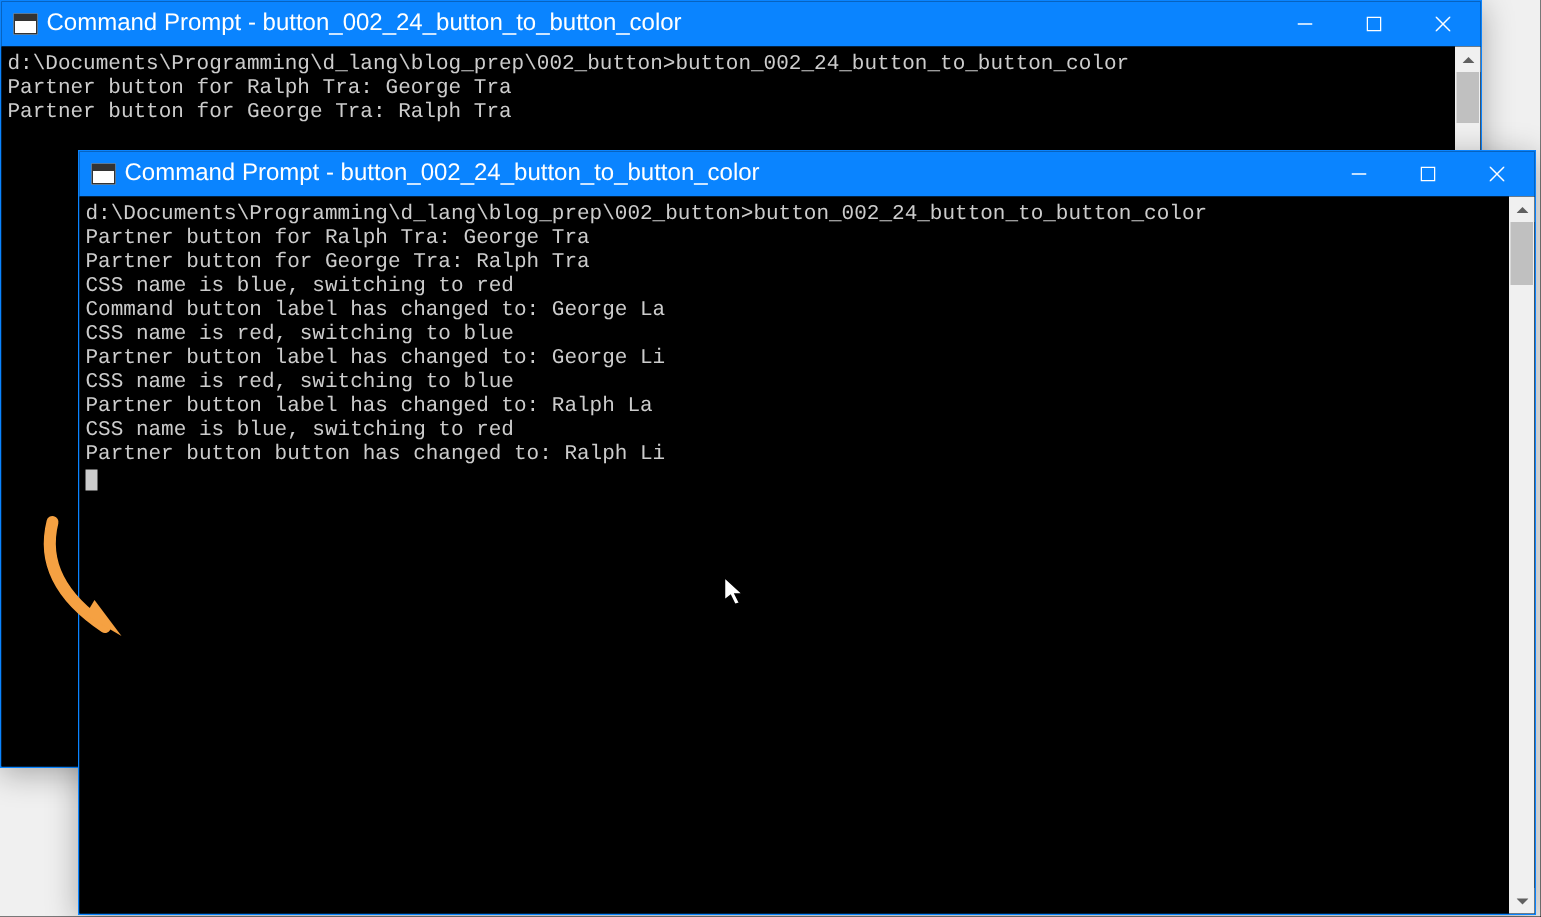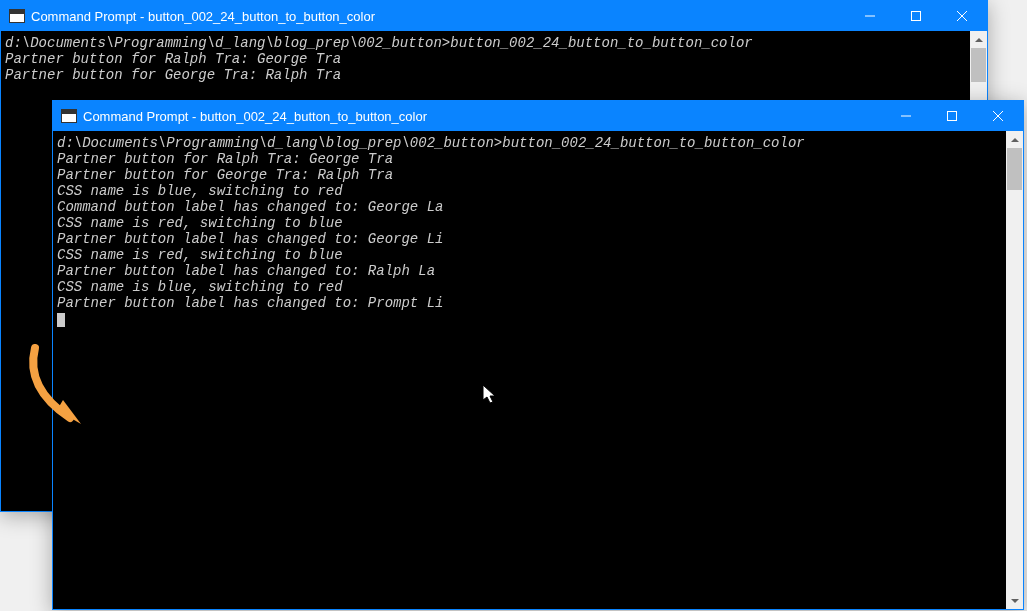--- a/index.html
+++ b/index.html
@@ -30,21 +30,21 @@
       height: 510px;
     }
     .titlebar {
       height: 30px;
       background: #0a84ff;
       display: flex;
       align-items: center;
       padding: 0 2px 0 8px;
       color: #fff;
       font-family: 'Segoe UI', Tahoma, sans-serif;
-      font-size: 13px;
+      font-size: 16px;
     }
     .titlebar-icon {
       width: 16px;
       height: 14px;
       margin-right: 6px;
       background: #fff;
       border: 1px solid #333;
       position: relative;
       display: inline-block;
       flex-shrink: 0;
@@ -69,21 +69,21 @@
       color: #ccc;
       font-size: 14px;
       line-height: 16px;
       padding: 4px 0 4px 4px;
       height: calc(100% - 30px);
       white-space: pre;
       overflow: hidden;
     }
     .terminal-body .content {
       position: absolute;
-      left: 4px; top: 4px; right: 18px; font-style: italic;
+      left: 4px; top: 4px; right: 18px;
     }
     .scrollbar {
       position: absolute;
       right: 0; top: 0; bottom: 0; width: 17px;
       background: #f0f0f0;
     }
     .sb-btn {
       position: absolute; left: 0; width: 17px; height: 17px;
       background: #f0f0f0; display:flex; align-items:center; justify-content:center;
     }
@@ -183,21 +183,21 @@
     <div class="content"><span>d:\Documents\Programming\d_lang\blog_prep\002_button&gt;button_002_24_button_to_button_color</span>
 <span>Partner button for Ralph Tra: George Tra</span>
 <span>Partner button for George Tra: Ralph Tra</span>
 <span>CSS name is blue, switching to red</span>
 <span>Command button label has changed to: George La</span>
 <span>CSS name is red, switching to blue</span>
 <span>Partner button label has changed to: George Li</span>
 <span>CSS name is red, switching to blue</span>
 <span>Partner button label has changed to: Ralph La</span>
 <span>CSS name is blue, switching to red</span>
-<span>Partner button label has changed to: Prompt Li</span>
+<span>Partner button button has changed to: Ralph Li</span>
 <span class="cursor-block"></span></div>
     <div class="scrollbar">
       <div class="sb-btn up">
         <svg viewBox="0 0 8 8">
             <path d="M0 6 L4 2 L8 6 Z"></path>
           </svg>
       </div>
       <div class="sb-thumb"></div>
       <div class="sb-btn down">
         <svg viewBox="0 0 8 8">

